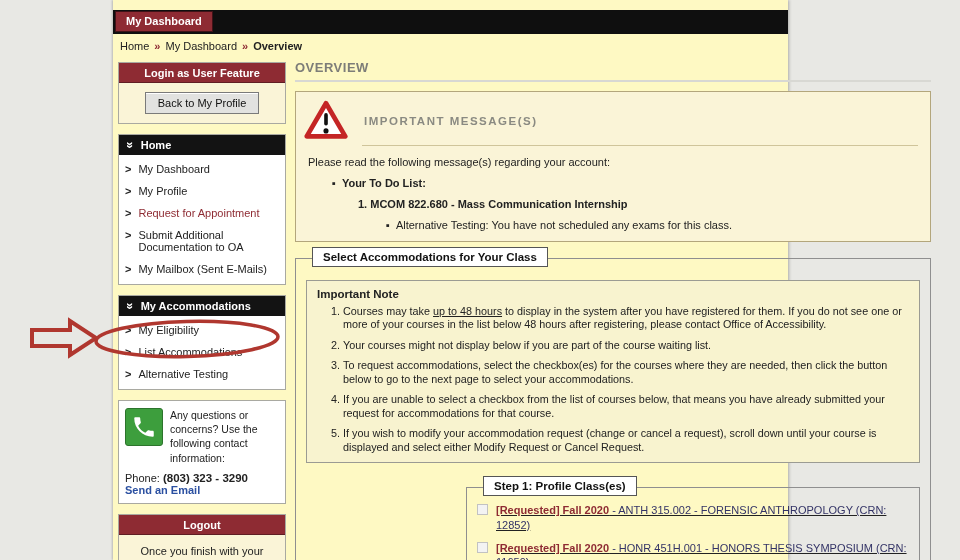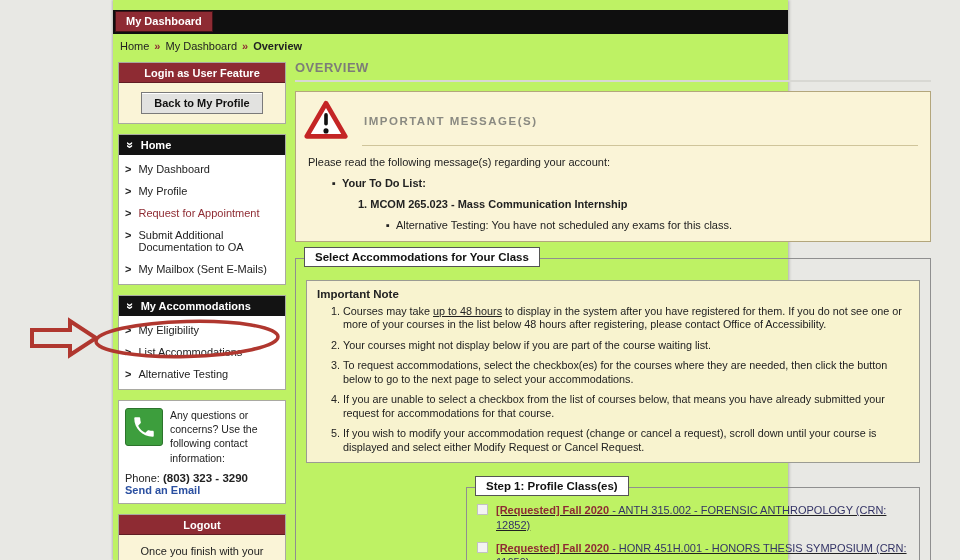--- a/index.html
+++ b/index.html
@@ -2,37 +2,37 @@
 <html style="--maroon: #8e2b33; --annotation-red: #b0372f; --cream: #faf4d7; --note-yellow: #f8f3cf; --link-navy: #333366; --email-blue: #2b50a1; --phone-green: #3d9e3d;"><head>
 <meta charset="utf-8">
 <style>
   :root{
     --maroon:#8e2b33; --annotation-red:#b0372f; --cream:#faf4d7; --note-yellow:#f8f3cf;
     --link-navy:#333366; --email-blue:#2b50a1; --phone-green:#3d9e3d;
   }
   *{box-sizing:border-box;margin:0;padding:0}
   body{background:#cfcfcb;font-family:"Liberation Sans",sans-serif}
   .canvas{position:relative;width:960px;height:560px;background:#e8e8e4;overflow:hidden;font-size:11px;color:#222}
-  .app{position:absolute;left:113px;top:0;width:675px;height:560px;background:#bef264;box-shadow:1px 0 3px rgba(0,0,0,.25), -1px 0 2px rgba(0,0,0,.15)}
+  .app{position:absolute;left:113px;top:0;width:675px;height:560px;background:#fef9c3;box-shadow:1px 0 3px rgba(0,0,0,.25), -1px 0 2px rgba(0,0,0,.15)}
   
   .topbar{position:absolute;left:0;top:10px;width:100%;height:24px;background:#0f0f0f}
   .tab{position:absolute;left:2px;top:1px;height:21px;line-height:19px;padding:0 10px;background:var(--maroon);border:1px solid #401217;color:#fff;font-weight:bold;cursor:pointer}
   .breadcrumb{position:absolute;left:7px;top:40px;color:#222}
   .breadcrumb .sep{color:var(--maroon);font-weight:bold;margin:0 5px}
   .breadcrumb .crumb{cursor:pointer}
   .breadcrumb .crumb.last{font-weight:bold;cursor:default}
   
   .sidebar{position:absolute;left:5px;top:62px;width:168px}
   .sbox{margin-bottom:10px;background:#fff;border:1px solid #a9a9a1}
   .sbox-header{height:20px;line-height:20px;font-weight:bold;color:#fff}
   .sbox-header.maroon{background:var(--maroon);text-align:center;border-bottom:1px solid #5f1d23}
   .sbox-header.black{background:#131313;padding-left:8px;display:flex;align-items:center}
   .dchev{display:inline-block;transform:rotate(90deg);font-size:12px;margin-right:7px;line-height:1}
   .cream-body{background:var(--cream);padding:9px 6px;text-align:center}
-  .btn{display:inline-block;background:#e2e2e0;border:1px solid #7a7a7a;box-shadow:inset 0 1px 0 #fff;padding:4px 12px;font-weight:bold;font-size:11px;font-family:"Liberation Sans",sans-serif;cursor:pointer;color:#111}
+  .btn{display:inline-block;background:#e2e2e0;border:1px solid #7a7a7a;box-shadow:inset 0 1px 0 #fff;padding:4px 12px;font-weight:normal;font-size:11px;font-family:"Liberation Sans",sans-serif;cursor:pointer;color:#111}
   .menu{padding:3px 0 4px}
   .menu-item{display:flex;padding:5px 6px;cursor:pointer}
   .menu-item .chev{font-weight:bold;margin-right:7px;color:#222}
   .menu-item.highlight .mlabel{color:var(--maroon);font-weight:normal}
   .menu-item.underline .mlabel{}
   .contact-body{padding:7px 6px}
   .contact-top{display:flex}
   .phone-icon{flex:0 0 auto;width:38px;height:38px;background:var(--phone-green);border:1px solid #2c742c;border-radius:3px;display:flex;align-items:center;justify-content:center;margin-right:7px}
   .contact-text{font-size:10.5px;line-height:1.35;color:#222}
   .phone-line{margin-top:7px}
@@ -48,21 +48,21 @@
   .msg-box{background:var(--cream);border:1px solid #b3a67c;padding:8px 8px 6px;position:relative}
   .msg-head{display:flex;align-items:center}
   .msg-heading{margin-left:16px;font-weight:bold;color:#8a8a82;letter-spacing:1.5px;font-size:11.5px}
   .msg-rule{height:1px;background:#cfc49a;margin:3px 4px 10px 58px}
   .msg-line{margin:0 0 9px 4px}
   .msg-b1{margin:0 0 9px 28px;font-weight:bold}
   .bullet{margin-right:6px}
   .msg-num{margin:0 0 9px 54px;font-weight:bold}
   .msg-b2{margin:0 0 4px 82px}
   .fieldset{margin-top:16px;border:1px solid #8f8f8f;border-bottom:none;position:relative;padding:8px 0 40px}
-  .legend{position:absolute;top:-12px;left:8px;background:#fff;border:1px solid #555;padding:3px 10px;font-weight:bold;font-size:11.5px;color:#111}
+  .legend{position:absolute;top:-12px;left:16px;background:#fff;border:1px solid #555;padding:3px 10px;font-weight:bold;font-size:11.5px;color:#111}
   .note-box{margin:13px 10px 0;background:var(--note-yellow);border:1px solid #9b9b93;padding:7px 10px 1px}
   .note-title{font-weight:bold;font-size:11.5px;margin-bottom:5px}
   .note-list{margin:0;padding-left:26px}
   .note-list li{margin-bottom:7px;line-height:1.25;font-size:10.8px}
   .step1{margin:24px 10px 0 170px;border:1px solid #8f8f8f;position:relative;padding:15px 10px 4px}
   .course-row{display:flex;margin-bottom:9px;line-height:1.3}
   .checkbox{flex:0 0 auto;width:11px;height:11px;border:1px solid #444;background:#fff;margin:1px 8px 0 0;cursor:pointer}
   .checkbox.disabled{border-color:#c2c2c2;background:#f3f3f3;cursor:default}
   .course-label.requested{text-decoration:underline;cursor:pointer}
   .course-label.requested .course-details{color:var(--link-navy)}
@@ -185,21 +185,21 @@
           </span>
           <span class="msg-heading">IMPORTANT MESSAGE(S)</span>
         </div>
         <div class="msg-rule"></div>
         <div class="msg-line">Please read the following message(s) regarding your account:</div>
         <div class="msg-b1">
           <span class="bullet">▪</span><span>Your To Do List:</span>
         </div>
         <div class="msg-num">
           <span>1.</span>
-          <span>MCOM 265.023 - Mass Communication Internship</span>
+          <span>MCOM 822.680 - Mass Communication Internship</span>
         </div>
         <div class="msg-b2">
           <span class="bullet">▪</span><span>Alternative Testing: You have not scheduled any exams for this class.</span>
         </div>
       </div>
 
       <div class="fieldset">
         <div class="legend">Select Accommodations for Your Class</div>
 
         <div class="note-box">

